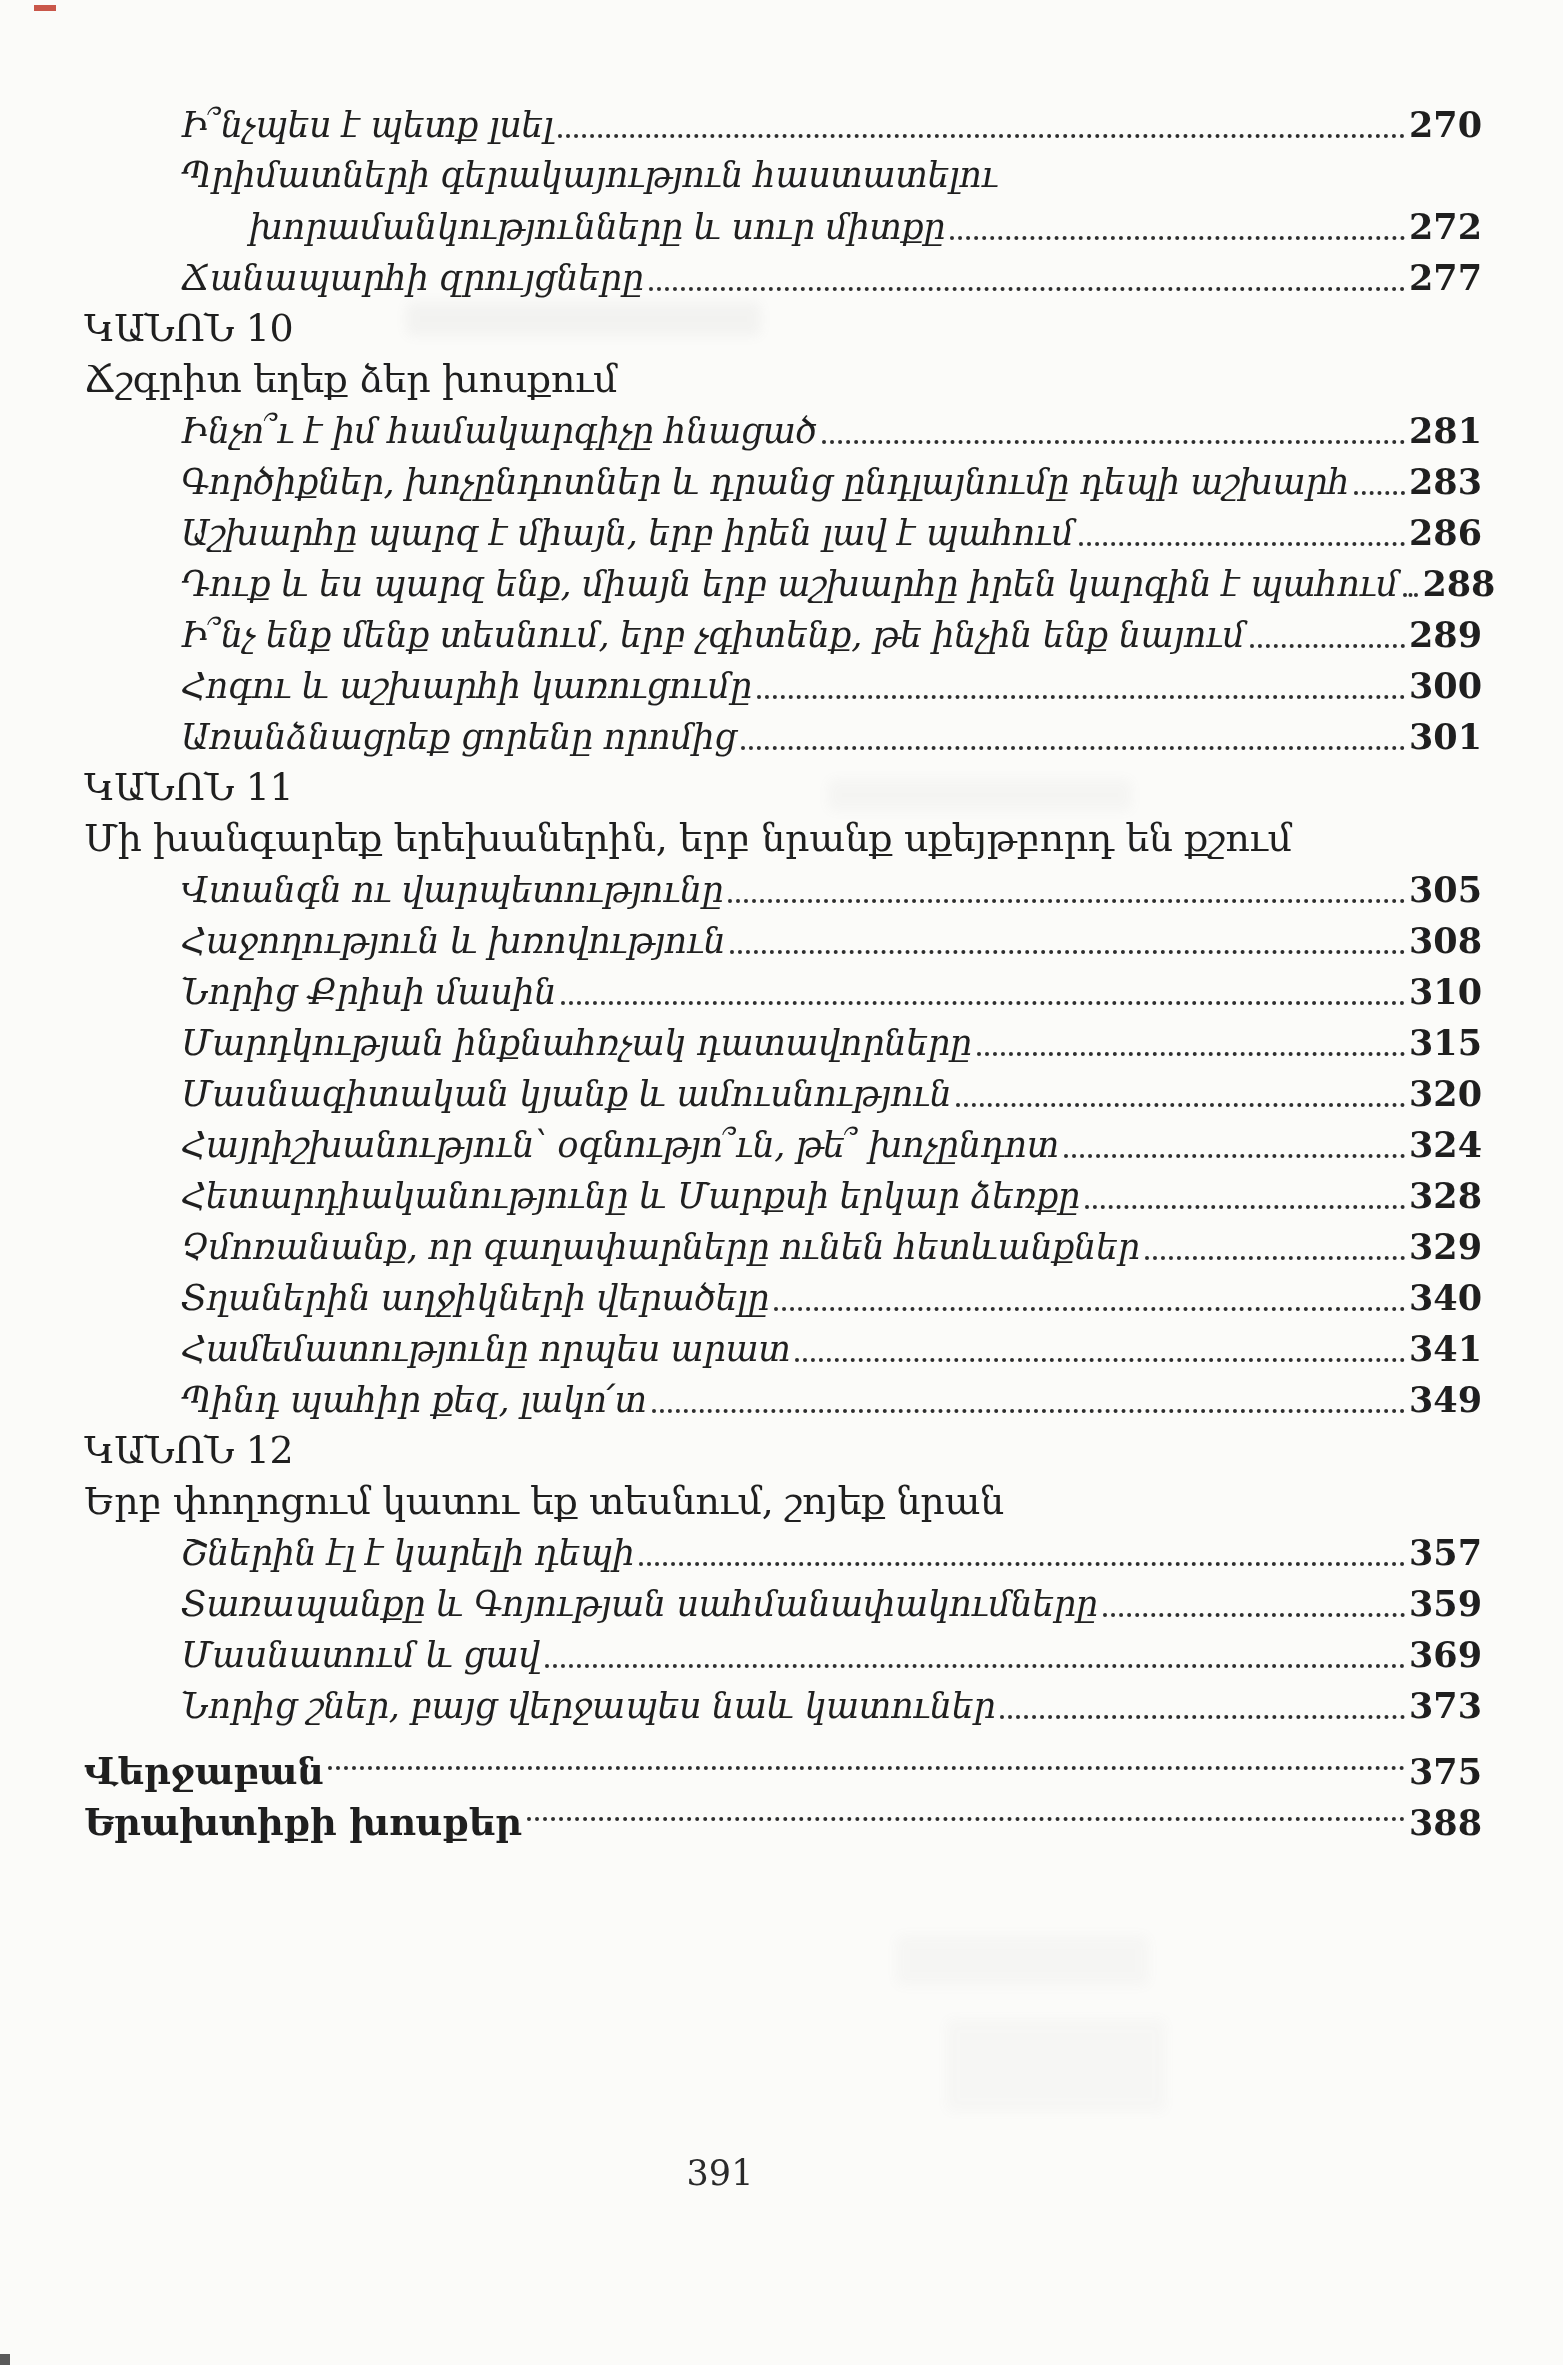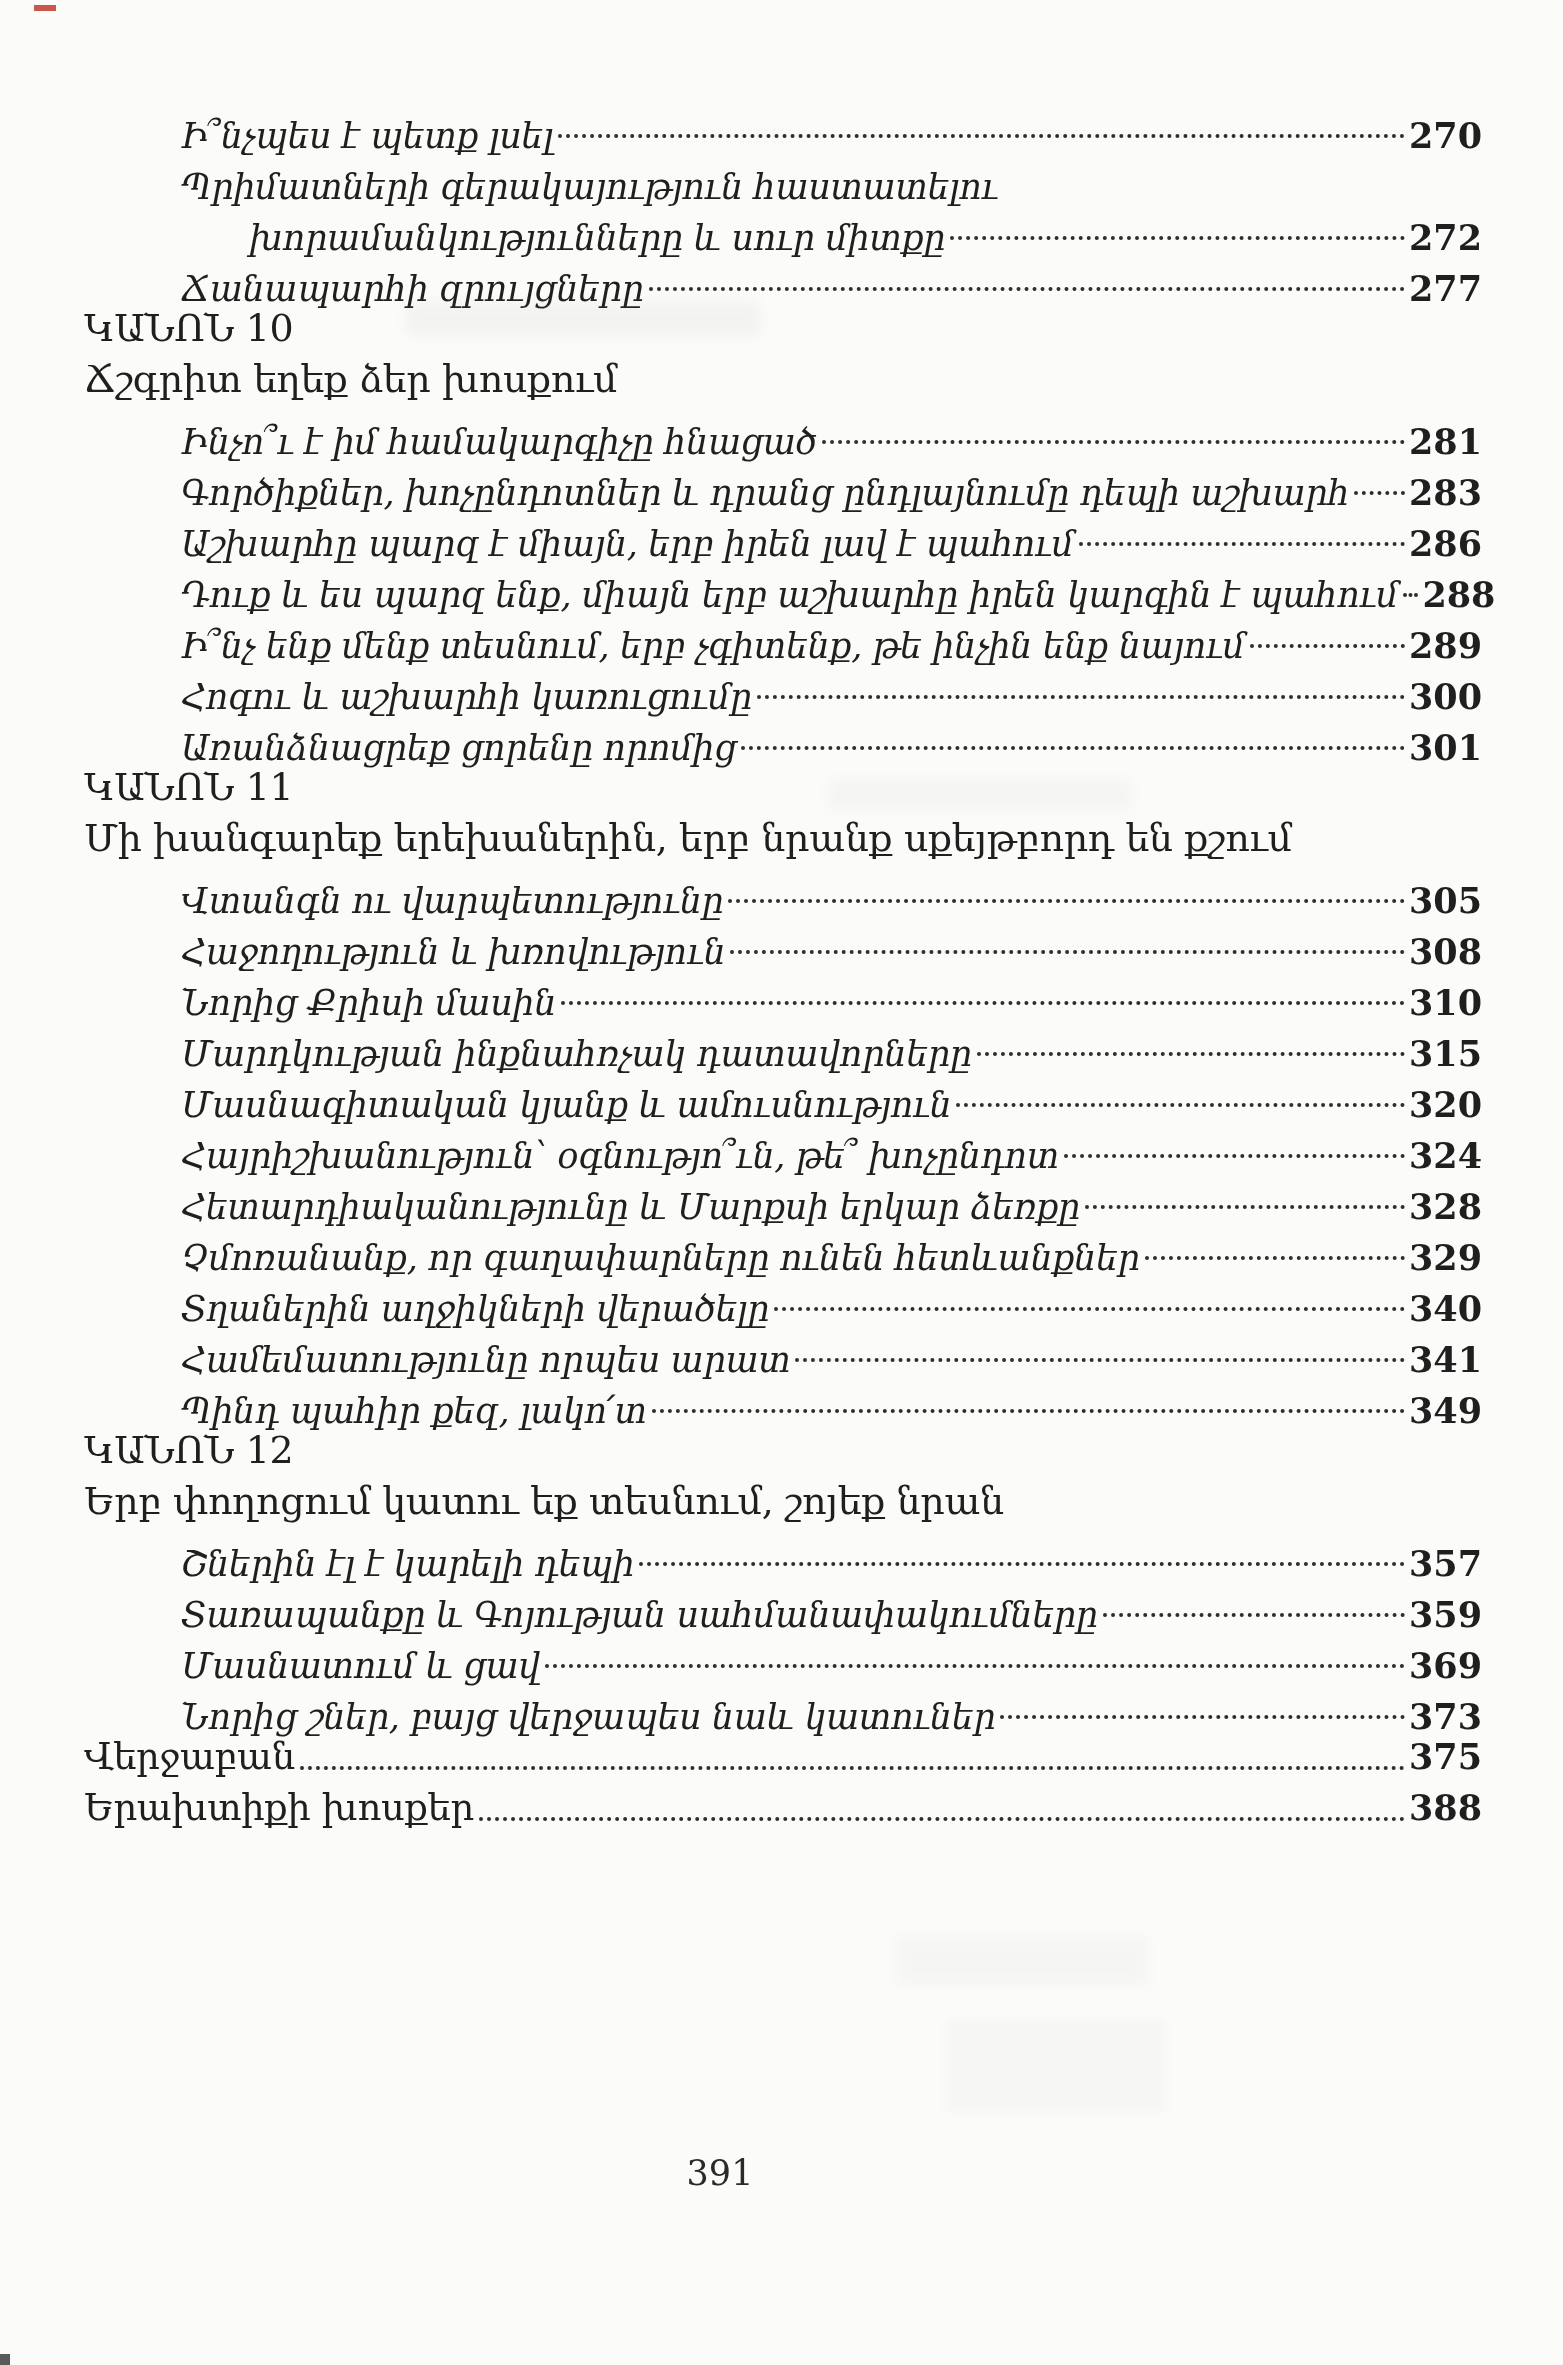--- a/index.html
+++ b/index.html
@@ -21,33 +21,34 @@
     align-items:baseline;
     height:51px;
     line-height:51px;
     white-space:nowrap;
   }
   .row .txt{
     font-size:35px;
     letter-spacing:-0.4px;
   }
   .row.entry .txt,
-  .row.entry-cont .txt{ font-style:italic;margin-top:12px; }
+  .row.entry-cont .txt{ font-style:italic; }
   .row.ind1{ padding-left:97px; }
   .row.ind2{ padding-left:165px; }
   .row.chapter .txt,
   .row.title .txt{
     font-weight:normal;
     font-style:normal;
     font-size:38px;
   }
   .row.back .txt{
-    font-weight:normal;
+    font-weight:bold;
     font-style:normal;
     font-size:37px;
+    margin-top:15px;
   }
   .dots{
     flex:1 1 auto;
     min-width:15px;
     align-self:flex-end;
     border-bottom:4.2px dotted #2e2e2e;
     margin:0 4.2px 12px 5px;
   }
   .pg{
     font-weight:bold;

